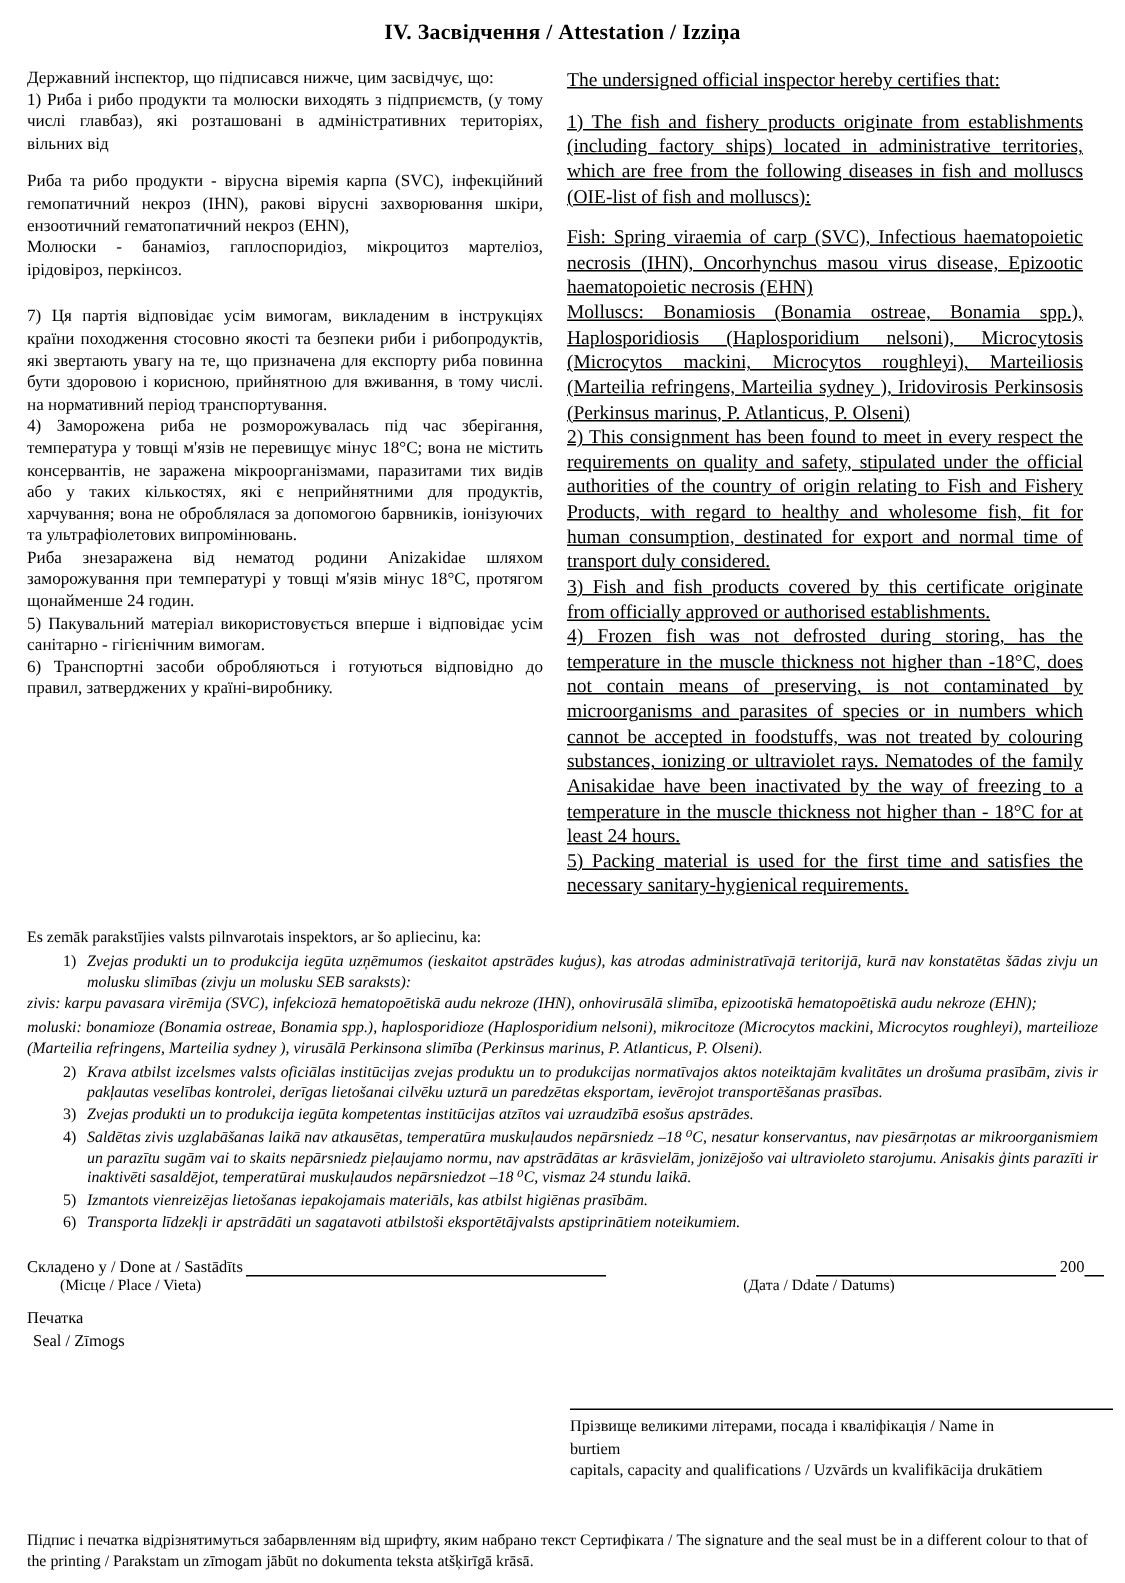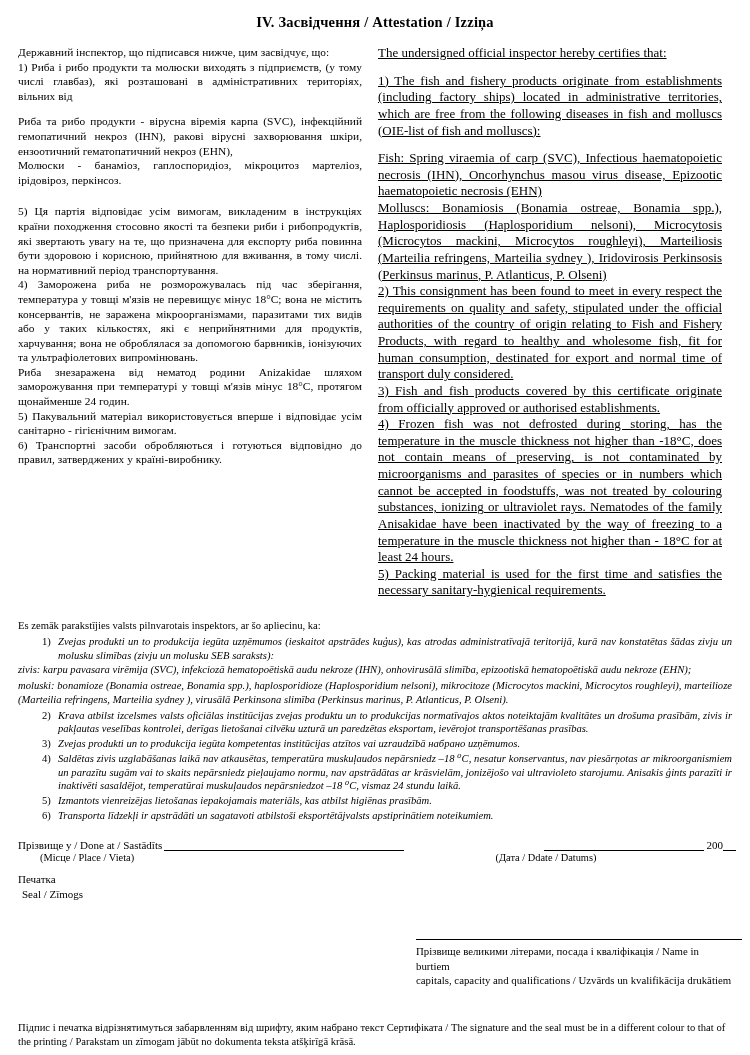--- a/index.html
+++ b/index.html
@@ -139,21 +139,21 @@
     margin-top: 38px;
     margin-left: 362px;
     width: 362px;
   }
   .form-box {
     border-top: 1.2px solid #000;
     padding-top: 4px;
     font-size: 10.8px;
     line-height: 1.32;
   }
-  .form-box.second { margin-top: 26px; margin-left: 36px; }
+  .form-box.second { margin-top: 26px; }
   .form-line-1 { text-align: left; }
   .form-line-2 { text-align: center; padding-right: 12px; }
 
   .footnote {
     margin: 34px 16px 0 18px;
     font-size: 10.6px;
     line-height: 1.35;
     text-align: left;
   }
 </style>
@@ -164,21 +164,21 @@
 
   <div class="doc-title">IV. Засвідчення / Attestation / Izziņa</div>
 
   <div class="two-col">
 
     <div class="col ua">
       <p>Державний інспектор, що підписався нижче, цим засвідчує, що:</p>
       <p>1) Риба і рибо продукти та молюски виходять з підприємств, (у тому числі главбаз), які розташовані в адміністративних територіях, вільних від</p>
       <p class="gap-before">Риба та рибо продукти - вірусна віремія карпа (SVC), інфекційний гемопатичний некроз (IHN), ракові вірусні захворювання шкіри, ензоотичний гематопатичний некроз (EHN),</p>
       <p>Молюски - банаміоз, гаплоспоридіоз, мікроцитоз мартеліоз, ірідовіроз, перкінсоз.</p>
-      <p class="gap-before-lg">5) Ця партія відповідає усім вимогам, викладеним в інструкціях країни походження стосовно якості та безпеки риби і рибопродуктів, які звертають увагу на те, що призначена для експорту риба повинна бути здоровою і корисною, прийнятною для вживання, в тому числі. на нормативний період транспортування.</p>
+      <p class="gap-before-lg">7) Ця партія відповідає усім вимогам, викладеним в інструкціях країни походження стосовно якості та безпеки риби і рибопродуктів, які звертають увагу на те, що призначена для експорту риба повинна бути здоровою і корисною, прийнятною для вживання, в тому числі. на нормативний період транспортування.</p>
       <p>4) Заморожена риба не розморожувалась під час зберігання, температура у товщі м'язів не перевищує мінус 18°C; вона не містить консервантів, не заражена мікроорганізмами, паразитами тих видів або у таких кількостях, які є неприйнятними для продуктів, харчування; вона не оброблялася за допомогою барвників, іонізуючих та ультрафіолетових випромінювань.</p>
       <p>Риба знезаражена від нематод родини Anizakidae шляхом заморожування при температурі у товщі м'язів мінус 18°C, протягом щонайменше 24 годин.</p>
       <p>5) Пакувальний матеріал використовується вперше і відповідає усім санітарно - гігієнічним вимогам.</p>
       <p>6) Транспортні засоби обробляються і готуються відповідно до правил, затверджених у країні-виробнику.</p>
     </div>
 
     <div class="col en">
       <p>The undersigned official inspector hereby certifies that:</p>
       <p class="gap-before">1) The fish and fishery products originate from establishments (including factory ships) located in administrative territories, which are free from the following diseases in fish and molluscs (OIE-list of fish and molluscs):</p>
       <p class="gap-before">Fish: Spring viraemia of carp (SVC), Infectious haematopoietic necrosis (IHN), Oncorhynchus masou virus disease, Epizootic haematopoietic necrosis (EHN)</p>
@@ -208,21 +208,21 @@
         <span class="lv-txt lv-sub">moluski: bonamioze  (Bonamia ostreae, Bonamia spp.), haplosporidioze (Haplosporidium nelsoni), mikrocitoze (Microcytos mackini, Microcytos roughleyi), marteilioze (Marteilia refringens, Marteilia sydney ), virusālā Perkinsona slimība (Perkinsus marinus, P. Atlanticus, P. Olseni).</span>
       </li>
 
       <li>
         <span class="lv-num">2)</span>
         <span class="lv-txt">Krava atbilst izcelsmes valsts oficiālas institūcijas zvejas produktu un to produkcijas normatīvajos aktos noteiktajām kvalitātes un drošuma prasībām, zivis ir pakļautas veselības kontrolei, derīgas lietošanai cilvēku uzturā un paredzētas eksportam, ievērojot transportēšanas prasības.</span>
       </li>
 
       <li>
         <span class="lv-num">3)</span>
-        <span class="lv-txt">Zvejas produkti un to produkcija iegūta kompetentas institūcijas atzītos vai uzraudzībā набрано uzņēmumos.</span>
+        <span class="lv-txt">Zvejas produkti un to produkcija iegūta kompetentas institūcijas atzītos vai uzraudzībā esošus apstrādes.</span>
       </li>
 
       <li>
         <span class="lv-num">4)</span>
         <span class="lv-txt">Saldētas zivis uzglabāšanas laikā nav atkausētas, temperatūra muskuļaudos nepārsniedz –18 ⁰C, nesatur konservantus,  nav piesārņotas ar mikroorganismiem un parazītu sugām vai to skaits nepārsniedz pieļaujamo normu, nav apstrādātas ar krāsvielām, jonizējošo vai ultravioleto starojumu. Anisakis ģints parazīti ir inaktivēti sasaldējot, temperatūrai muskuļaudos nepārsniedzot –18 ⁰C, vismaz 24 stundu laikā.</span>
       </li>
 
       <li>
         <span class="lv-num">5)</span>
         <span class="lv-txt">Izmantots vienreizējas lietošanas iepakojamais materiāls, kas atbilst higiēnas prasībām.</span>
@@ -232,21 +232,21 @@
         <span class="lv-num">6)</span>
         <span class="lv-txt">Transporta līdzekļi ir apstrādāti un sagatavoti atbilstoši eksportētājvalsts apstiprinātiem noteikumiem.</span>
       </li>
 
     </ul>
   </div>
 
   <div class="sig-area">
 
     <div class="done-row">
-      <span class="done-label">Прізвище у / Done at / Sastādīts</span>
+      <span class="done-label">Складено у / Done at / Sastādīts</span>
       <span class="rule place"></span>
       <span class="spacer-mid"></span>
       <span class="rule date"></span>
       <span class="year-label">200</span>
       <span class="rule year"></span>
     </div>
 
     <div class="caption-row">
       <span class="cap-place">(Місце / Place / Vieta)</span>
       <span class="cap-date">(Дата / Ddate / Datums)</span>

